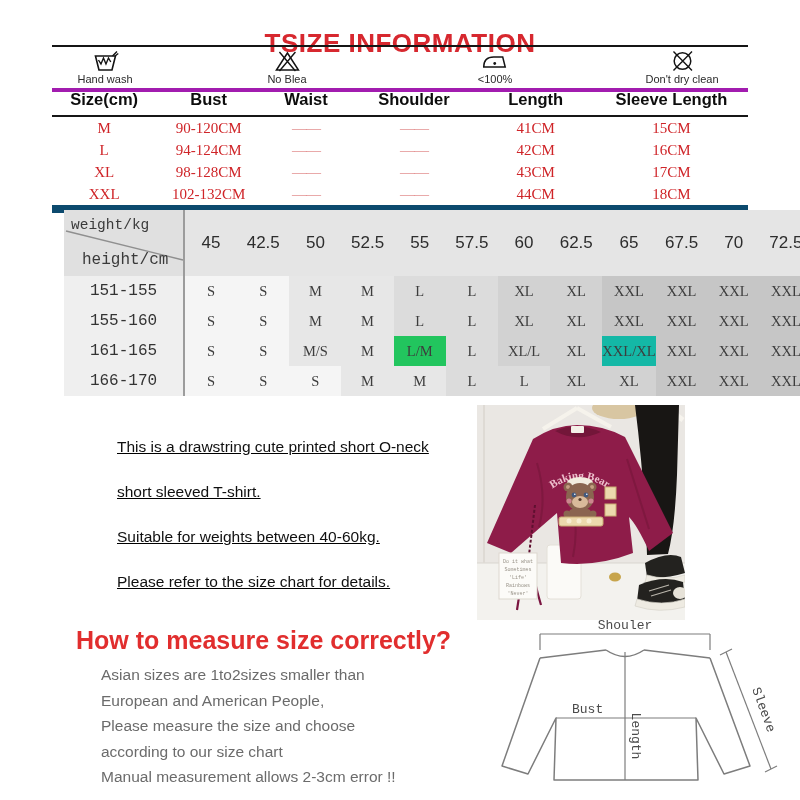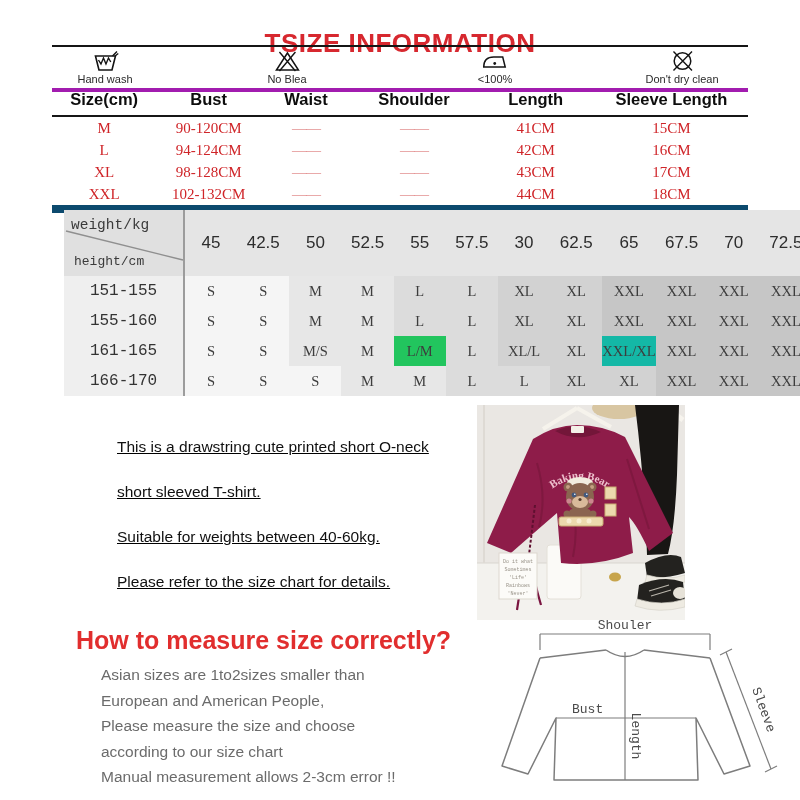--- a/index.html
+++ b/index.html
@@ -25,21 +25,21 @@
   .size-table td{font-family:"Liberation Serif",serif;font-size:15px;color:#cf2428;
     text-align:center;padding:2.5px 0;}
   .size-table td.dash{color:#e28f8f;letter-spacing:-1px;}
 
   
   .matrix{position:absolute;top:210px;left:64px;width:748px;display:grid;
     grid-template-columns:121px repeat(12,1fr);grid-template-rows:66px repeat(4,30px);}
   .m-corner{background:#e0e0e0;position:relative;border-right:2px solid #9c9c9c;
     font-family:"Liberation Mono",monospace;color:#3a3a3a;}
   .m-corner .ct{position:absolute;top:7px;left:7px;font-size:14.5px;}
-  .m-corner .cb{position:absolute;bottom:7px;left:10px;font-size:13px;}
+  .m-corner .cb{position:absolute;bottom:7px;left:18px;font-size:16px;}
   .m-corner svg{position:absolute;inset:0;}
   .m-weight{background:#e5e5e5;display:flex;align-items:center;justify-content:center;
     font-size:17px;color:#2d2d2d;}
   .m-rowlabel{background:#efefef;border-right:2px solid #9c9c9c;
     font-family:"Liberation Mono",monospace;font-size:16px;color:#333;
     display:flex;align-items:center;justify-content:center;}
   .m-cell{font-family:"Liberation Serif",serif;font-size:14.5px;color:#3d3d3d;
     display:flex;align-items:center;justify-content:center;white-space:nowrap;}
 
   
@@ -160,21 +160,21 @@
       </svg>
       <span class="ct">weight/kg</span>
       <span class="cb">height/cm</span>
     </div>
   <div class="m-weight">45</div>
       <div class="m-weight">42.5</div>
       <div class="m-weight">50</div>
       <div class="m-weight">52.5</div>
       <div class="m-weight">55</div>
       <div class="m-weight">57.5</div>
-      <div class="m-weight">30</div>
+      <div class="m-weight">60</div>
       <div class="m-weight">62.5</div>
       <div class="m-weight">65</div>
       <div class="m-weight">67.5</div>
       <div class="m-weight">70</div>
       <div class="m-weight">72.5</div>
       <div class="m-rowlabel">151-155</div>
       <div class="m-cell" style="background: rgb(245, 245, 245);">S</div>
       <div class="m-cell" style="background: rgb(245, 245, 245);">S</div>
       <div class="m-cell" style="background: rgb(231, 231, 231);">M</div>
       <div class="m-cell" style="background: rgb(231, 231, 231);">M</div>

